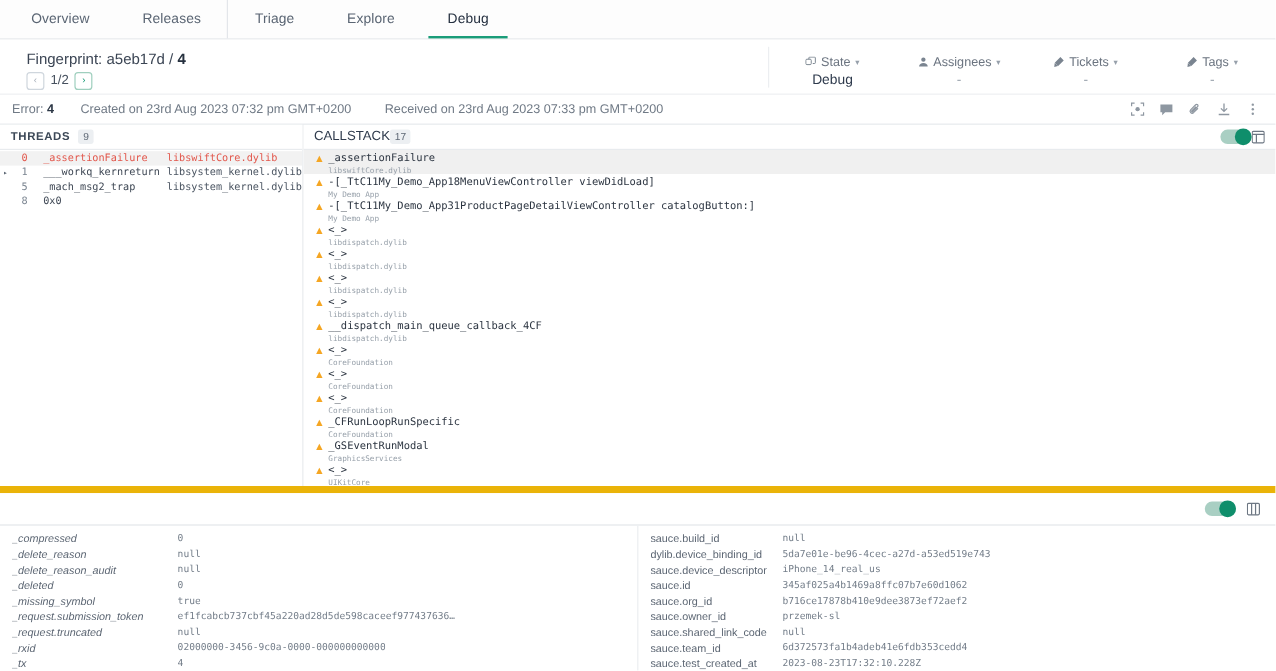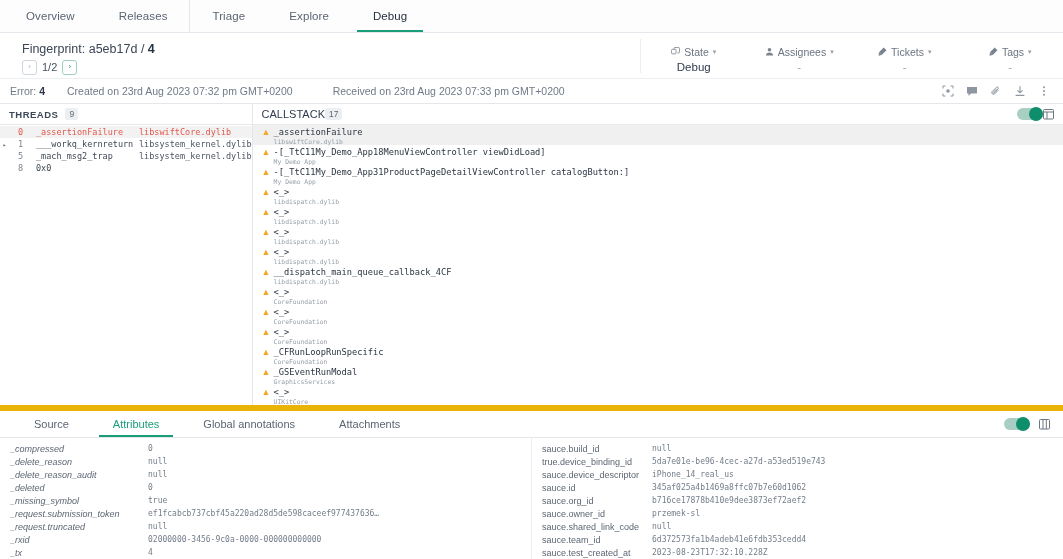--- a/index.html
+++ b/index.html
@@ -221,21 +221,21 @@
         </div>
       </div>
   </div>
 
   <div class="errbar">
     <div class="seg" style="padding-left:10px">
       <span>Error:</span>
       <b>4</b>
     </div>
     <div class="seg" style="padding-left:22px">Created on 23rd Aug 2023 07:32 pm GMT+0200</div>
-    <div class="seg" style="padding-left:40px">Received on 23rd Aug 2023 07:33 pm GMT+0200</div>
+    <div class="seg" style="padding-left:28px">Received on 23rd Aug 2023 07:33 pm GMT+0200</div>
     <div class="errspacer"></div>
     <div class="iconrow">
       <div class="ibtn" title="focus">
         <svg width="12" height="12" viewBox="0 0 12 12" fill="none" stroke="currentColor" stroke-width="1">
           <path d="M1 3.5V1h2.5M8.5 1H11v2.5M11 8.5V11H8.5M3.5 11H1V8.5"></path>
             <circle cx="6" cy="6" r="1.8" fill="currentColor" stroke="none"></circle>
         </svg>
       </div>
       <div class="ibtn" title="comment">
         <svg width="12" height="12" viewBox="0 0 12 12" fill="none" stroke="currentColor" stroke-width="1">
@@ -415,26 +415,20 @@
             <span class="cstext">
               <span class="csfn" style="display:block">_UIApplicationMain</span>
             </span>
           </div>
         </div>
     </div>
   </div>
 
   <div class="bottom">
     <div class="btabs">
-      <div id="btabs" style="display:flex">
-          <div class="btab">Source</div>
-          <div class="btab active">Attributes</div>
-          <div class="btab">Global annotations</div>
-          <div class="btab">Attachments</div>
-        </div>
       <div class="btspacer"></div>
       <div class="btright">
         <span class="toggle"></span>
         <span class="listicon">
           <svg width="11" height="12" viewBox="0 0 11 12" fill="none" stroke="currentColor" stroke-width="1">
             <rect x="0.5" y="1.5" width="10" height="9.5" rx="1"></rect>
               <path d="M4 1.5v9.5"></path>
               <path d="M7.3 1.5v9.5"></path>
           </svg>
         </span>
@@ -478,21 +472,21 @@
             <span class="akey">_tx</span>
             <span class="aval">4</span>
           </div>
         </div>
       <div class="attrcol right" id="attrright">
           <div class="arow">
             <span class="akey">sauce.build_id</span>
             <span class="aval">null</span>
           </div>
           <div class="arow">
-            <span class="akey">true.device_binding_id</span>
+            <span class="akey">dylib.device_binding_id</span>
             <span class="aval">5da7e01e-be96-4cec-a27d-a53ed519e743</span>
           </div>
           <div class="arow">
             <span class="akey">sauce.device_descriptor</span>
             <span class="aval">iPhone_14_real_us</span>
           </div>
           <div class="arow">
             <span class="akey">sauce.id</span>
             <span class="aval">345af025a4b1469a8ffc07b7e60d1062</span>
           </div>

